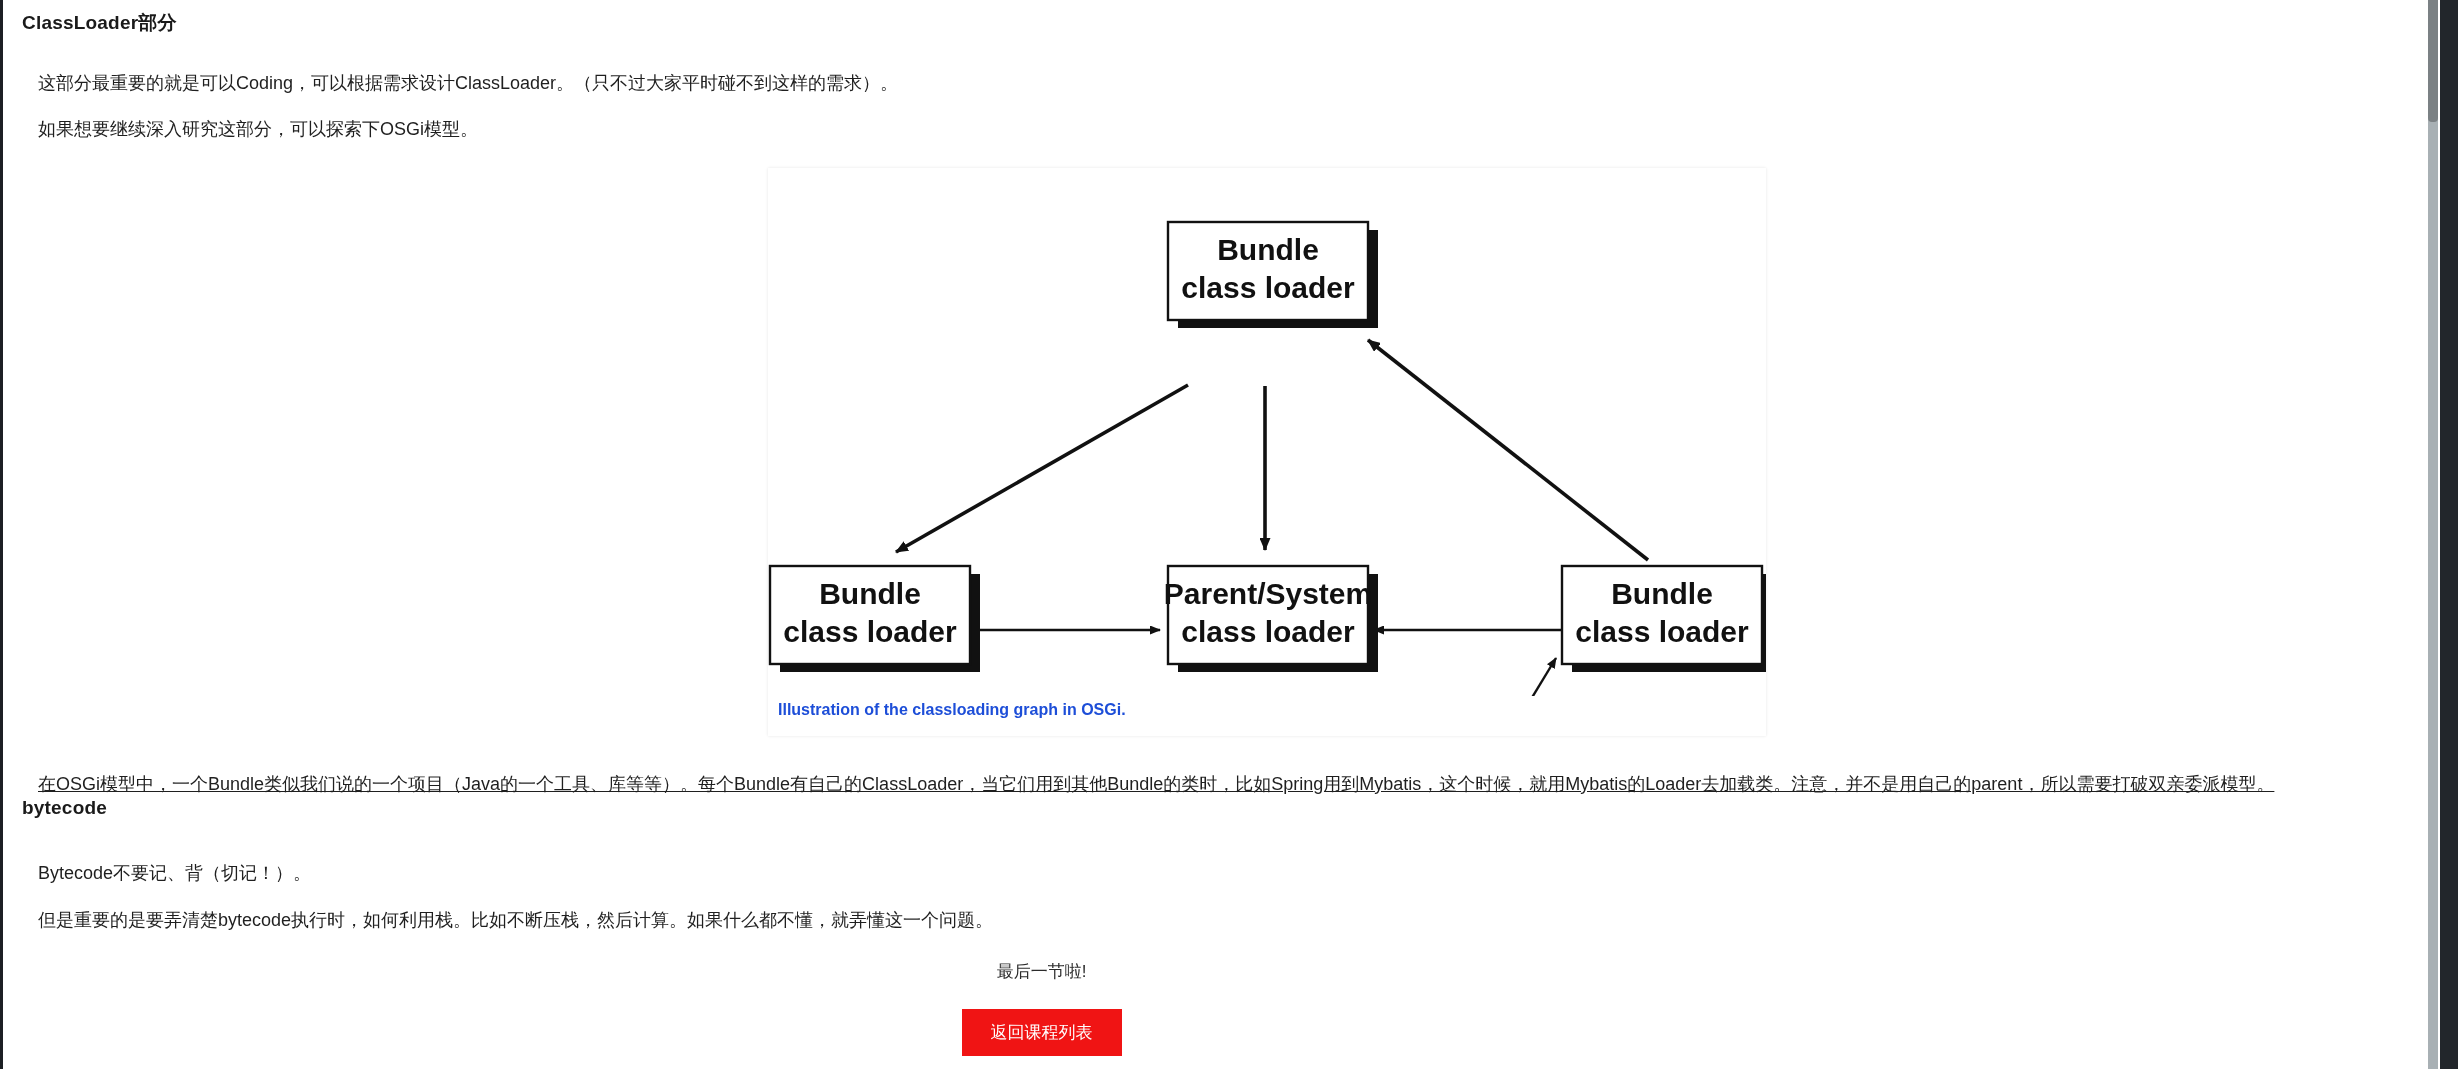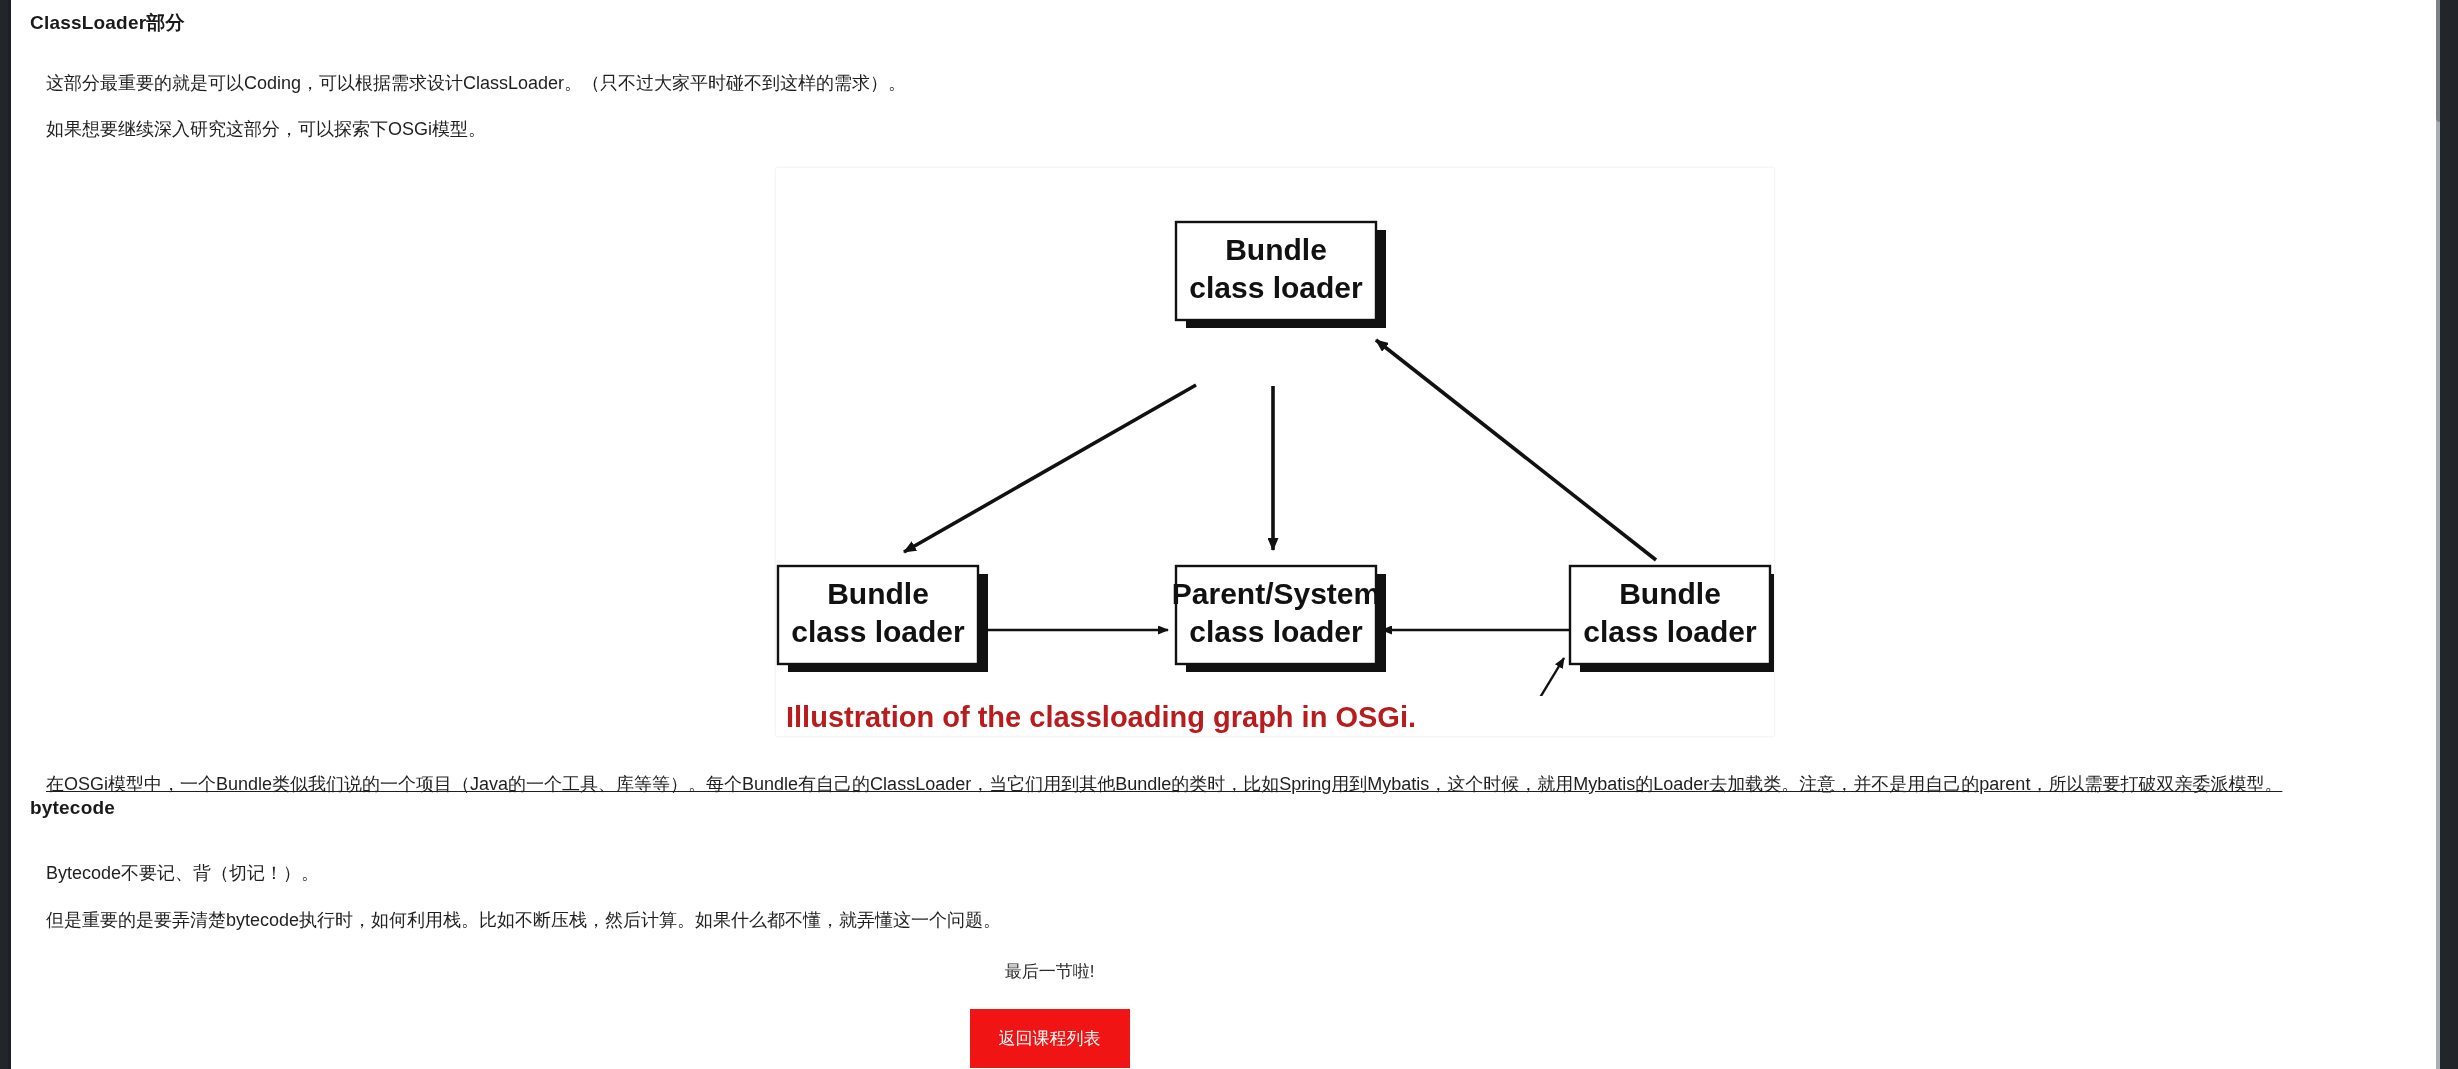--- a/index.html
+++ b/index.html
@@ -10,21 +10,21 @@
   body {
     width: 2458px;
     height: 1069px;
     overflow: hidden;
     font-family: "Liberation Sans", "DejaVu Sans", sans-serif;
   }
 
   
   #viewport {
     position: absolute;
-    left: 8px;
+    left: 0;
     top: 0;
     width: 2440px;
     height: 1069px;
     background: #ffffff;
     border-left: 3px solid #1c1f24;
     box-sizing: border-box;
     overflow: hidden;
   }
 
   #dark-gutter {
@@ -103,22 +103,22 @@
   #diagram-svg {
     display: block;
     position: absolute;
     left: 0;
     top: 0;
   }
   #figure-caption {
     position: absolute;
     left: 10px;
     top: 533px;
-    font-size: 29px;
-    color: #b91c1c;
+    font-size: 16px;
+    color: #1d4ed8;
     white-space: nowrap;
   }
 
   
   #para-osgi { position: absolute; left: 19px; top: 755px; text-decoration: underline; }
   #heading-bytecode { position: absolute; left: 19px; top: 797px; }
   #para-bytecode-1 { position: absolute; left: 19px; top: 844px; }
   #para-bytecode-2 { position: absolute; left: 19px; top: 891px; text-align: center; }
 
   
@@ -132,21 +132,21 @@
   #footer-note {
     font-size: 17px;
     color: #2b2b2b;
   }
   #back-to-course-list {
     display: inline-block;
     margin-top: 26px;
     background: #f01414;
     color: #ffffff;
     font-size: 17px;
-    padding: 18px 29px;
+    padding: 12px 29px;
     border: none;
     cursor: pointer;
     font-family: "Liberation Sans", "DejaVu Sans", sans-serif;
   }
 </style>
 </head>
 <body>
 
 <div id="viewport">
 

